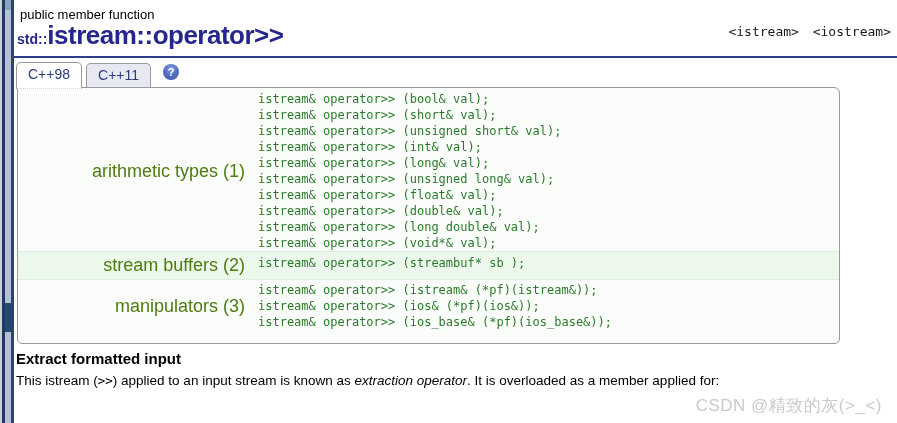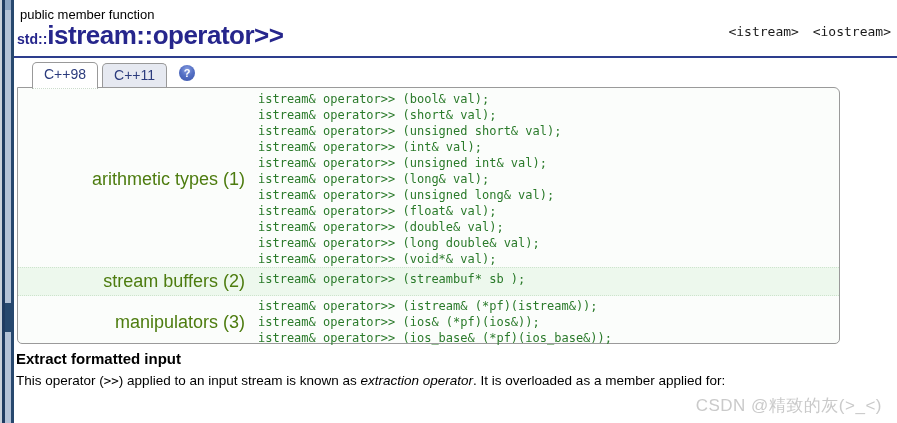--- a/index.html
+++ b/index.html
@@ -22,21 +22,21 @@
   .title-prefix{font-size:14px;font-weight:bold;}
   .title-main{font-size:26px;font-weight:bold;letter-spacing:-0.5px;}
   .header-links{
     position:absolute;right:6px;top:24px;
     font-family:"DejaVu Sans Mono",monospace;font-size:13px;color:#1a1a1a;
   }
   .header-links a{color:#1a1a1a;text-decoration:none;margin-left:6px;cursor:pointer;}
   .title-rule{position:absolute;left:14px;top:56px;width:883px;height:2px;background:#2d3d8d;}
 
   
-  .tabbar{position:absolute;left:32px;top:62px;display:flex;align-items:flex-end;z-index:3;}
+  .tabbar{position:absolute;left:16px;top:62px;display:flex;align-items:center;z-index:3;}
   .tab{
     font-size:14px;color:#2b3b7d;border:1px solid #999;border-bottom:none;
     border-radius:5px 5px 0 0;padding:3px 11px 4px 11px;margin-right:4px;cursor:pointer;
   }
   .tab.active{background:#fff;position:relative;padding-bottom:6px;margin-bottom:-2px;
     border-bottom:1px dotted #ccdccc;}
   .tab.inactive{background:#e6e9f1;}
   .help-icon{
     width:16px;height:16px;border-radius:50%;margin:0 0 6px 8px;cursor:pointer;
     background:radial-gradient(circle at 50% 30%, #8aa0e2 0%, #5570c4 45%, #3a54ac 100%);
@@ -97,21 +97,20 @@
 
 <div class="panel">
 
   <div class="decl-row">
     <div class="decl-label">arithmetic types (1)</div>
     <div class="decl-code">
       <div>istream&amp; operator&gt;&gt; (bool&amp; val);</div>
       <div>istream&amp; operator&gt;&gt; (short&amp; val);</div>
       <div>istream&amp; operator&gt;&gt; (unsigned short&amp; val);</div>
       <div>istream&amp; operator&gt;&gt; (int&amp; val);</div>
-      <div>istream&amp; operator&gt;&gt; (unsigned int&amp; val);</div>
       <div>istream&amp; operator&gt;&gt; (long&amp; val);</div>
       <div>istream&amp; operator&gt;&gt; (unsigned long&amp; val);</div>
       <div>istream&amp; operator&gt;&gt; (float&amp; val);</div>
       <div>istream&amp; operator&gt;&gt; (double&amp; val);</div>
       <div>istream&amp; operator&gt;&gt; (long double&amp; val);</div>
       <div>istream&amp; operator&gt;&gt; (void*&amp; val);</div>
     </div>
   </div>
 
   <div class="decl-row alt">
@@ -126,15 +125,15 @@
     <div class="decl-code">
       <div>istream&amp; operator&gt;&gt; (istream&amp; (*pf)(istream&amp;));</div>
       <div>istream&amp; operator&gt;&gt; (ios&amp; (*pf)(ios&amp;));</div>
       <div>istream&amp; operator&gt;&gt; (ios_base&amp; (*pf)(ios_base&amp;));</div>
     </div>
   </div>
 
 </div>
 
 <div class="section-heading">Extract formatted input</div>
-<div class="section-para"><span>This operator (</span><span class="code">&gt;&gt;</span><span>) applied to an input stream is known as </span><span class="em">extraction operator</span><span>. It is overloaded as a member applied for:</span></div>
+<div class="section-para"><span>This istream (</span><span class="code">&gt;&gt;</span><span>) applied to an input stream is known as </span><span class="em">extraction operator</span><span>. It is overloaded as a member applied for:</span></div>
 
 <div class="watermark">CSDN @精致的灰(&gt;_&lt;)</div>
 
 </body></html>

